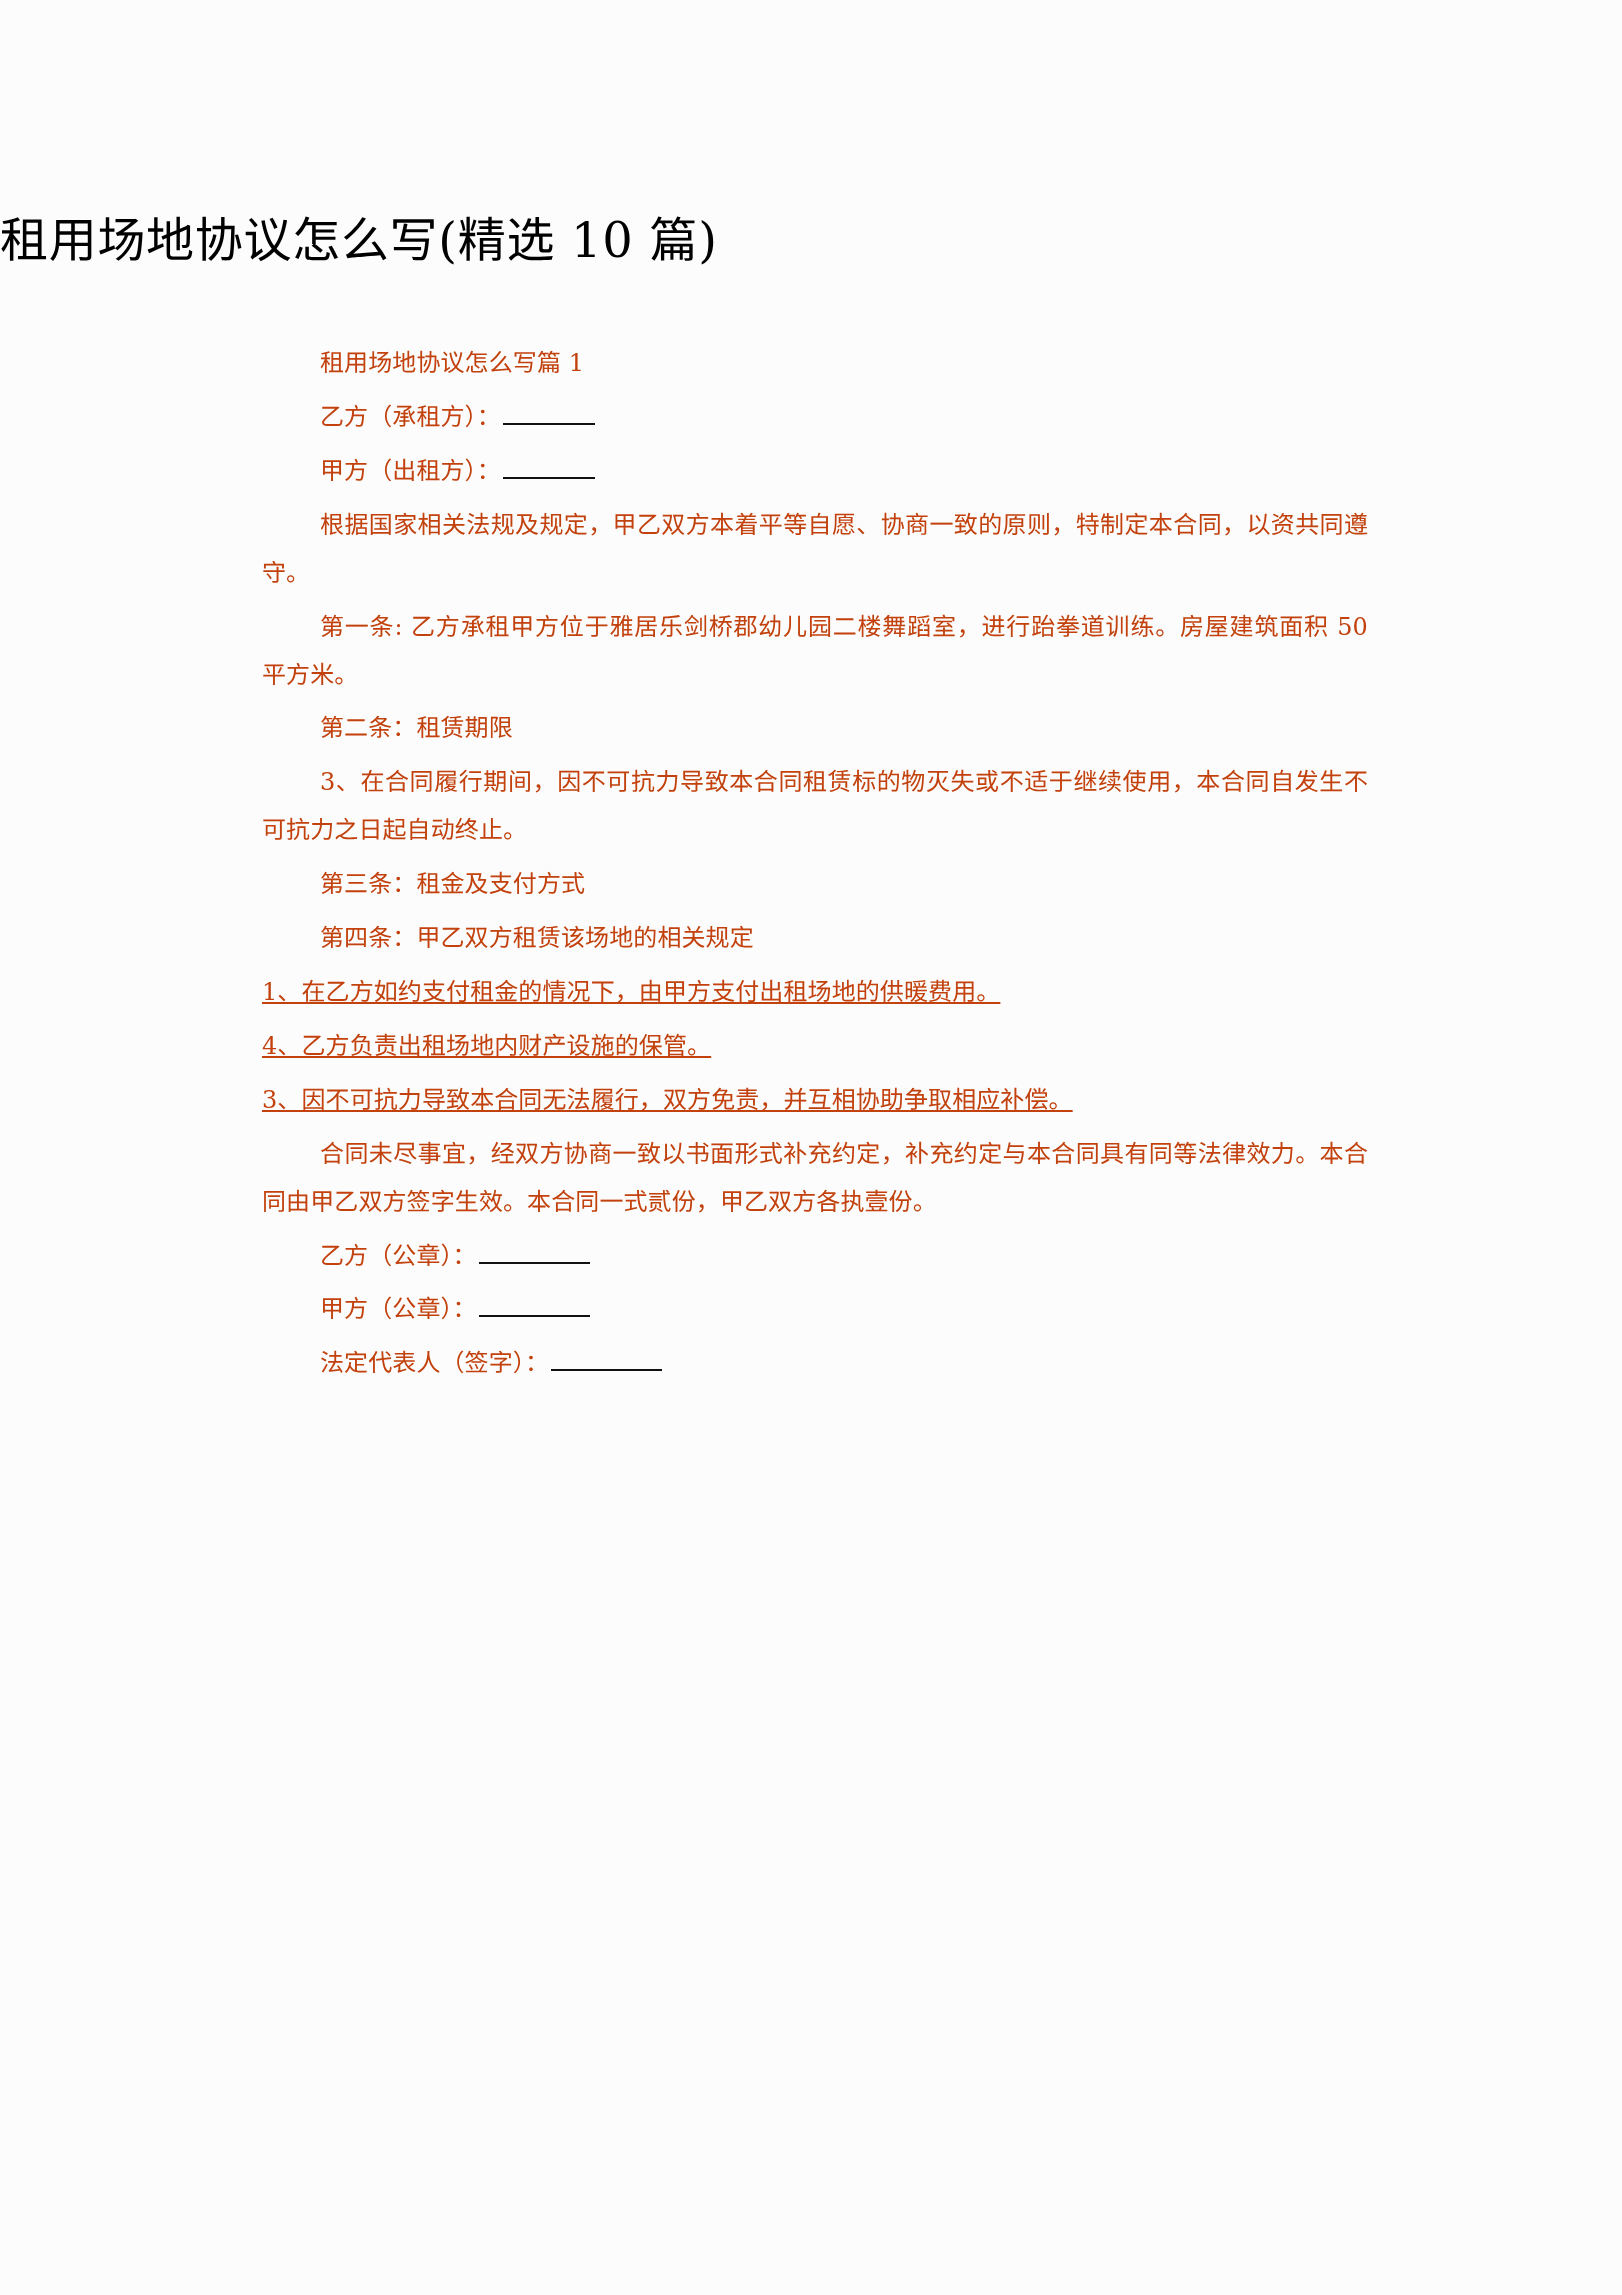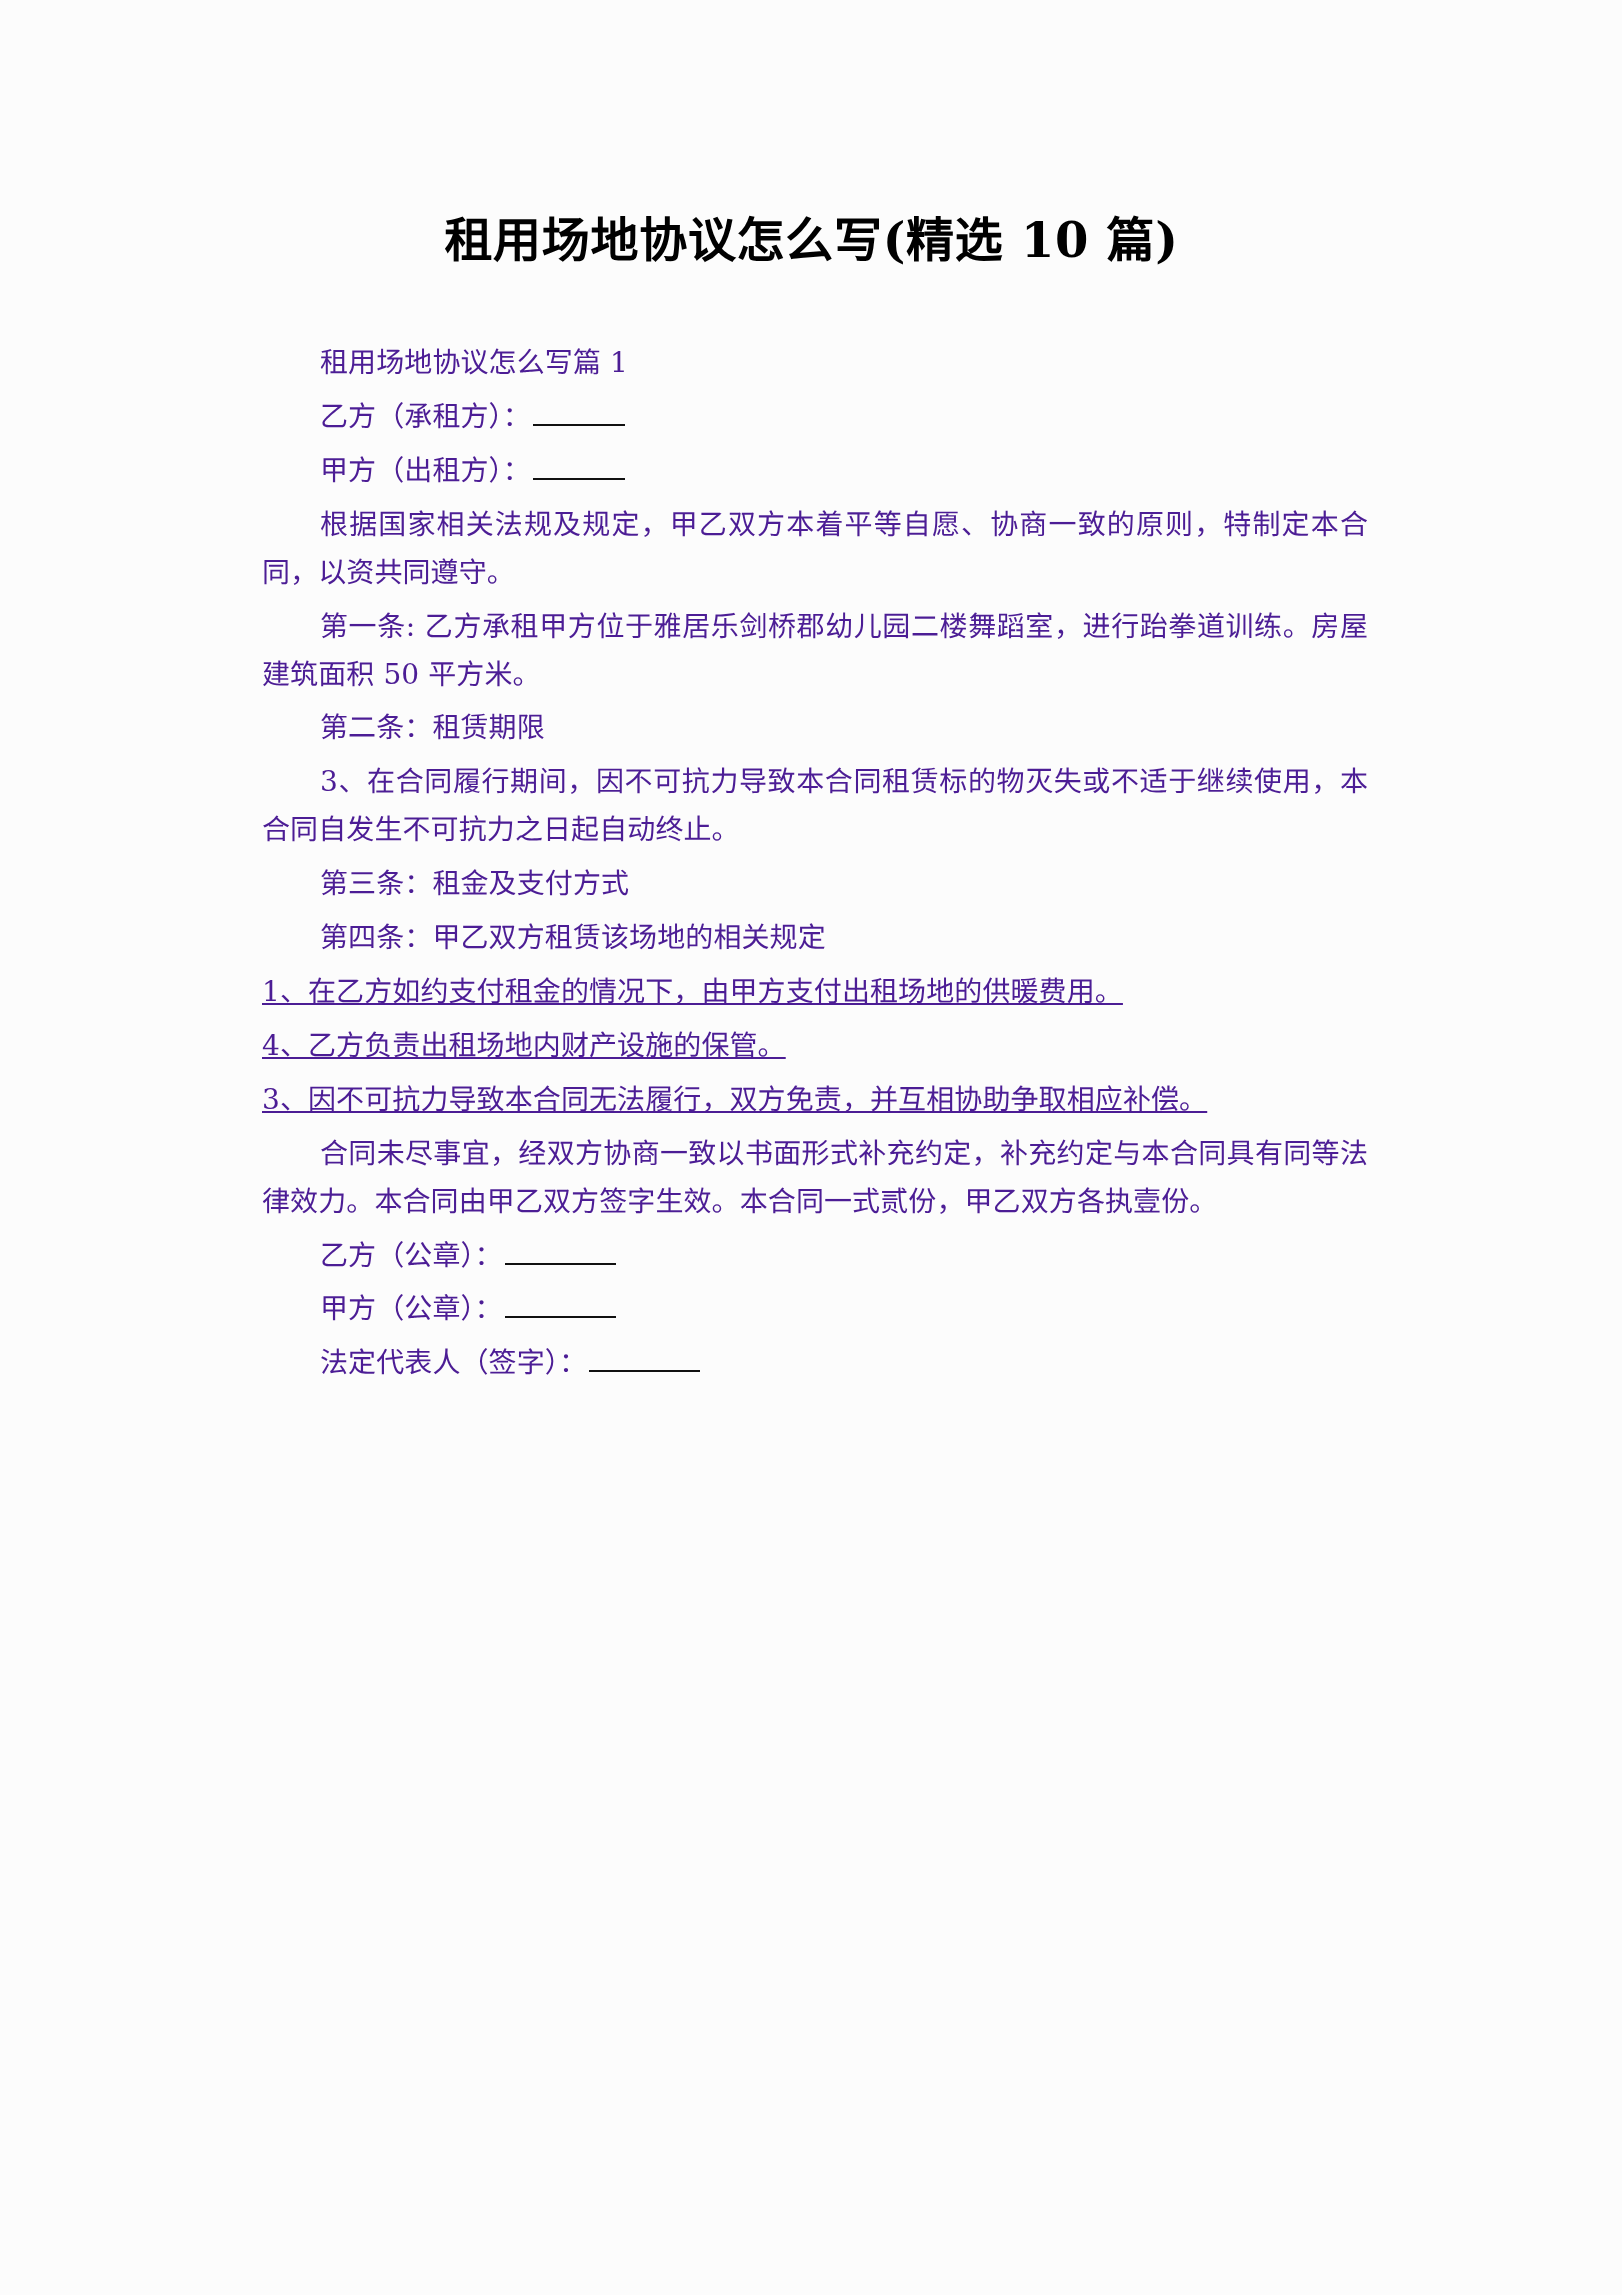--- a/index.html
+++ b/index.html
@@ -22,41 +22,40 @@
     background: #fcfcfc;
     box-sizing: border-box;
     padding: 0;
     overflow: hidden;
   }
   .doc-title {
     position: absolute;
     left: 0;
     right: 0;
     top: 178px;
-    text-align: center;
     font-family: "DejaVu Serif", "Liberation Serif", serif;
-    font-weight: 700;
+    font-weight: 400;
     font-size: 48px;
     line-height: 1.25;
     letter-spacing: 0.7px;
     color: #000;
   }
   .body-block {
     position: absolute;
     left: 262px;
     top: 339px;
     width: 1106px;
   }
   .para {
-    font-size: 28px;
+    font-size: 24px;
     line-height: 48px;
     text-align: justify;
     text-justify: inter-ideograph;
     margin: 0 0 5.9px 0;
-    color: #4c1d95;
+    color: #c2410c;
     letter-spacing: 0.1px;
     word-break: break-all;
   }
   
   .indent-2 { text-indent: 58px; }
   
   .indent-1 { text-indent: 0px; text-decoration: underline; }
   .indent-sig { text-indent: 58px; }
 
   .blank {

